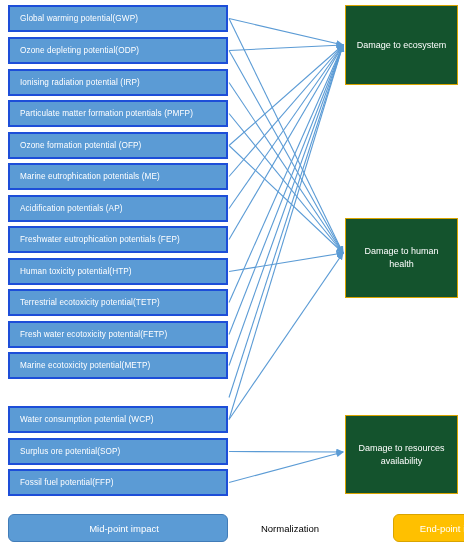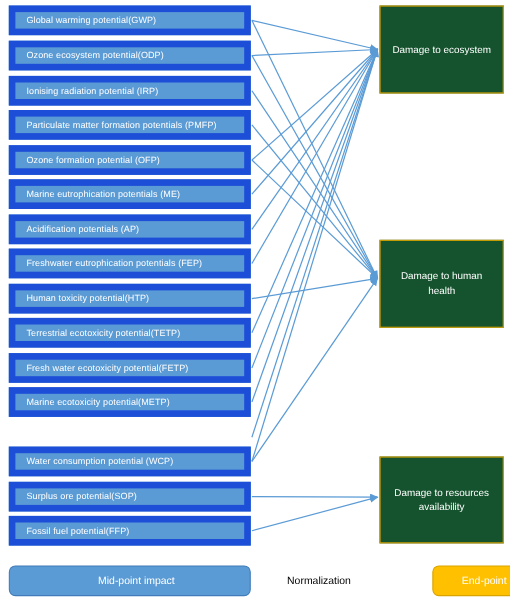--- a/index.html
+++ b/index.html
@@ -13,21 +13,21 @@
   #stage{position:absolute;left:0;top:0;width:464px;height:550px;}
 
   
   #links{position:absolute;left:0;top:0;width:464px;height:550px;z-index:1;}
 
   
   .midbox{
     position:absolute;
     left:8px;width:220px;height:27px;
     background:#5B9BD5;
-    border:6px solid #1d4ed8;
+    border:2px solid #1d4ed8;
     box-sizing:border-box;
     z-index:2;
     display:flex;align-items:center;
   }
   .midbox span{
     display:block;
     padding-left:10px;
     color:#ffffff;
     font-size:8.2px;
     line-height:10px;
@@ -107,21 +107,21 @@
         <path d="M229,419.5 L343,253"></path>
         <path d="M229,451.5 L343,452"></path>
         <path d="M229,482.5 L343,452"></path>
       </g>
   </svg>
 
   <div class="midbox" style="top:5px">
       <span>Global warming potential(GWP)</span>
     </div>
   <div class="midbox" style="top:37px">
-      <span>Ozone ecosystem  potential(ODP)</span>
+      <span>Ozone depleting  potential(ODP)</span>
     </div>
   <div class="midbox" style="top:69px">
       <span>Ionising radiation potential (IRP)</span>
     </div>
   <div class="midbox" style="top:100px">
       <span>Particulate matter formation potentials (PMFP)</span>
     </div>
   <div class="midbox" style="top:132px">
       <span>Ozone formation potential (OFP)</span>
     </div>

